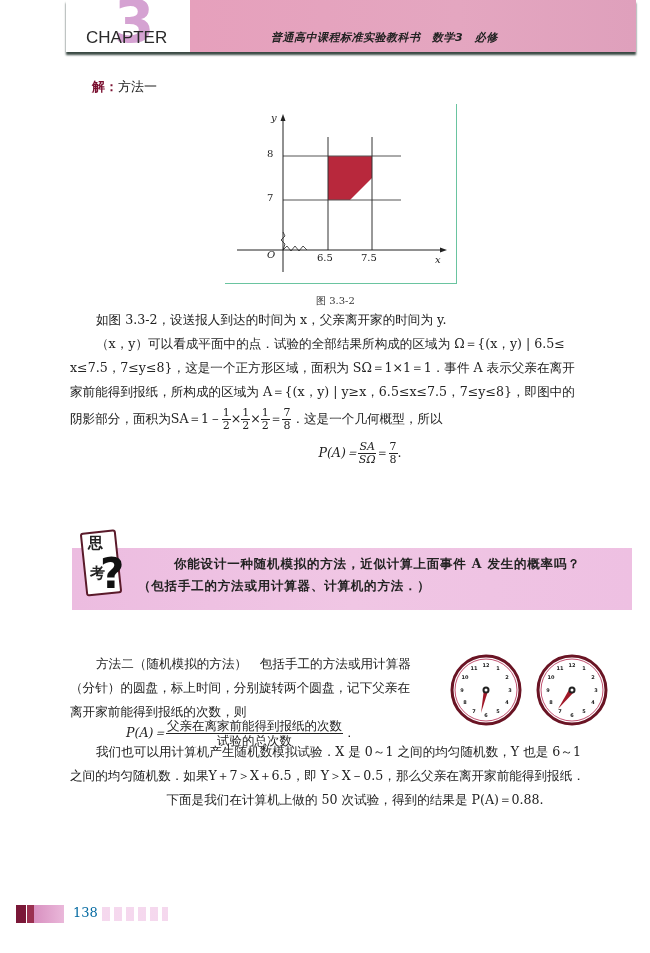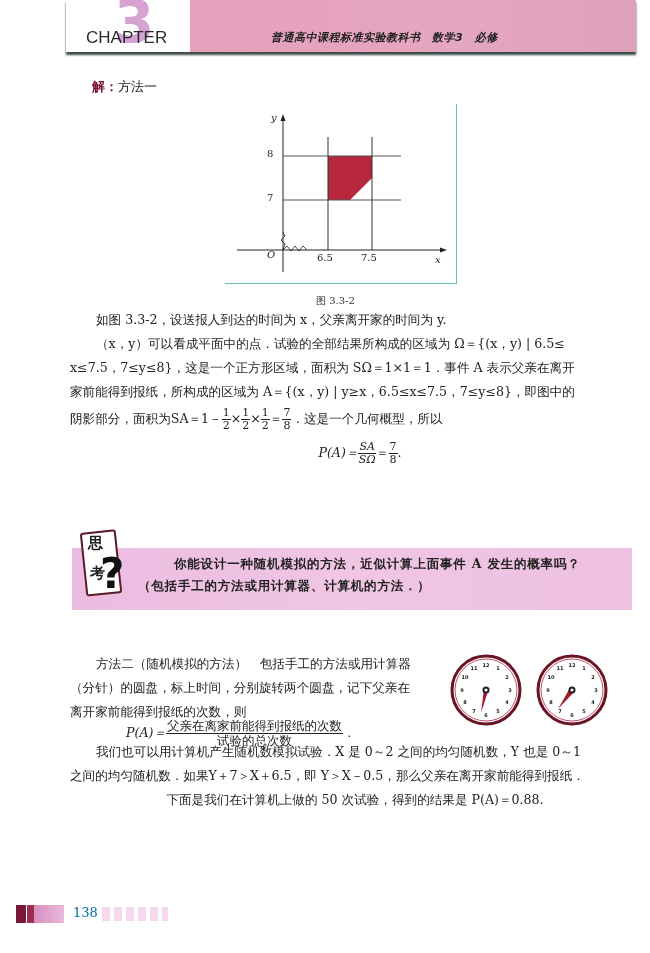--- a/index.html
+++ b/index.html
@@ -148,21 +148,21 @@
     <text x="15" y="50">8</text>
       <text x="12" y="38">9</text>
       <text x="15" y="25">10</text>
       <text x="24" y="16">11</text>
   </g>
   <polygon points="34,34 38,38 22,55" fill="#a01828"></polygon>
   <circle cx="36" cy="36" r="3.5" fill="#222"></circle>
     <circle cx="36" cy="36" r="1.5" fill="#fff"></circle>
 </svg>
 
-<div class="p" style="top:740px;text-indent:26px;">我们也可以用计算机产生随机数模拟试验．X 是 0～2 之间的均匀随机数，Y 也是 0～1</div>
+<div class="p" style="top:740px;text-indent:26px;">我们也可以用计算机产生随机数模拟试验．X 是 0～1 之间的均匀随机数，Y 也是 6～1</div>
 <div class="p" style="top:764px;">之间的均匀随机数．如果Y＋7＞X＋6.5，即 Y＞X－0.5，那么父亲在离开家前能得到报纸．</div>
 <div class="p" style="top:788px;text-align:center;">下面是我们在计算机上做的 50 次试验，得到的结果是 P(A)＝0.88.</div>
 
 <div class="footer-bar1"></div>
 <div class="footer-bar2"></div>
 <div class="footer-bar3"></div>
 <div class="page-num">138</div>
 <div class="footer-faded"></div>
 
 </body></html>

